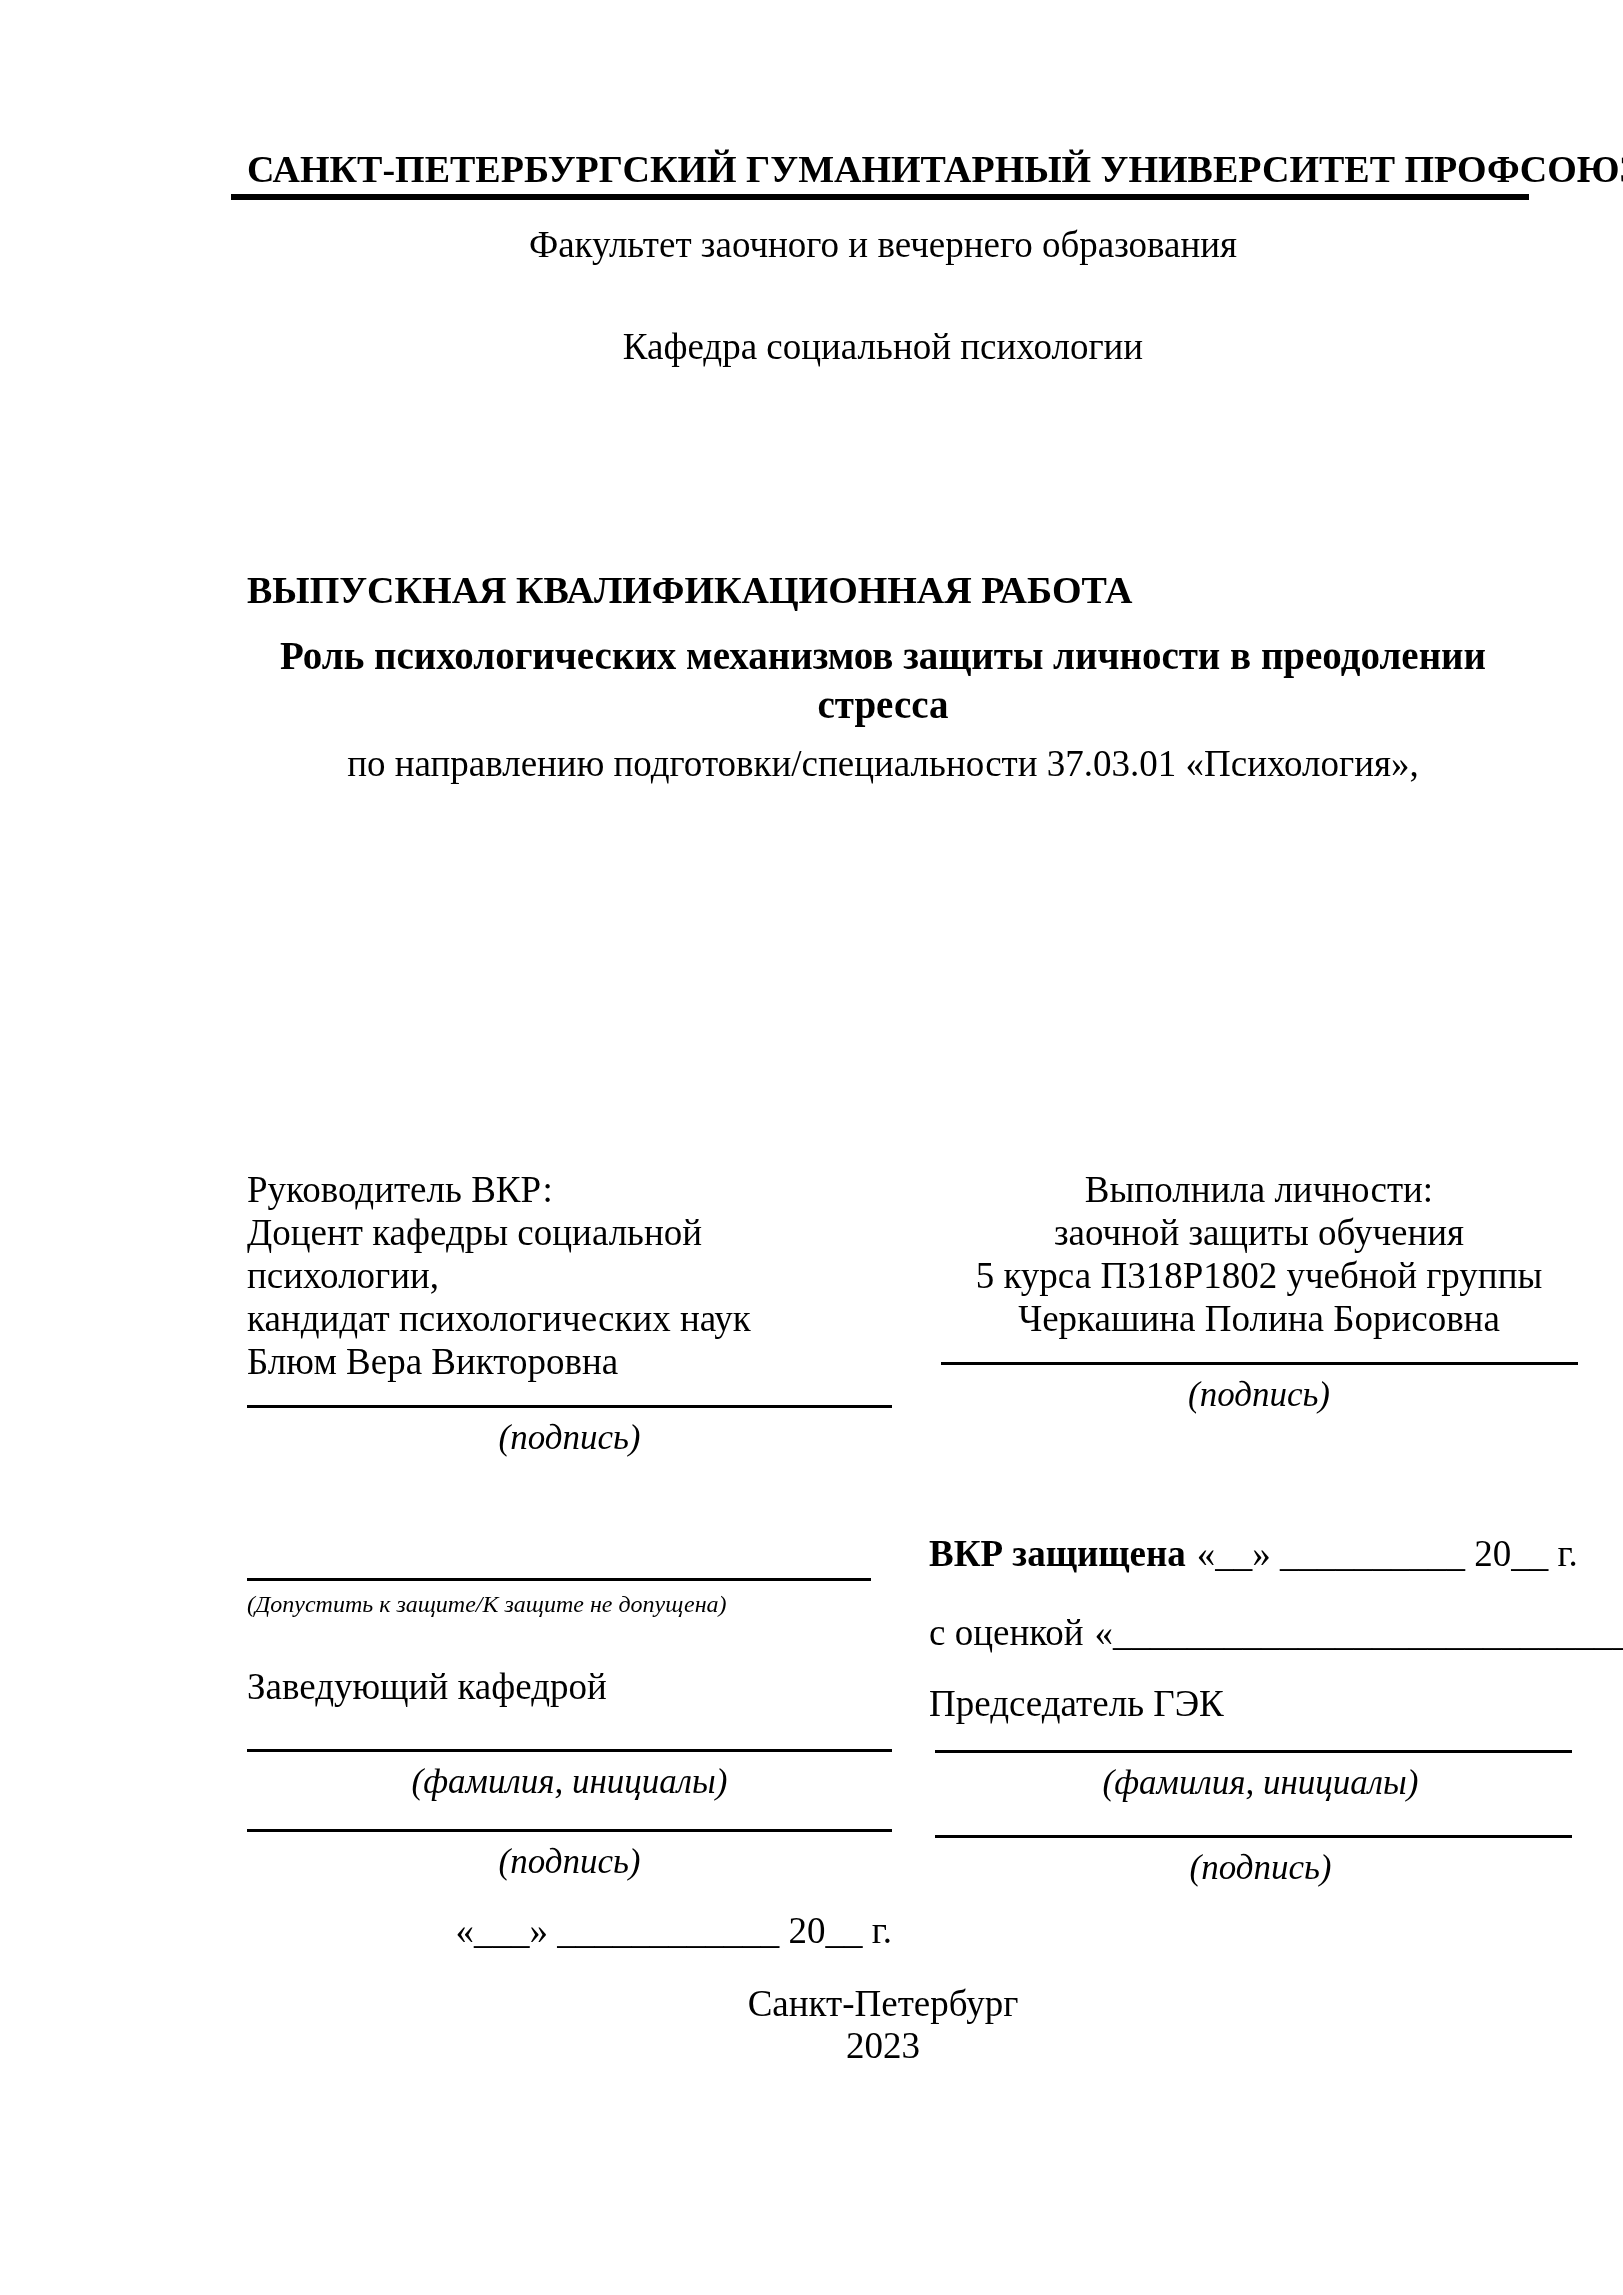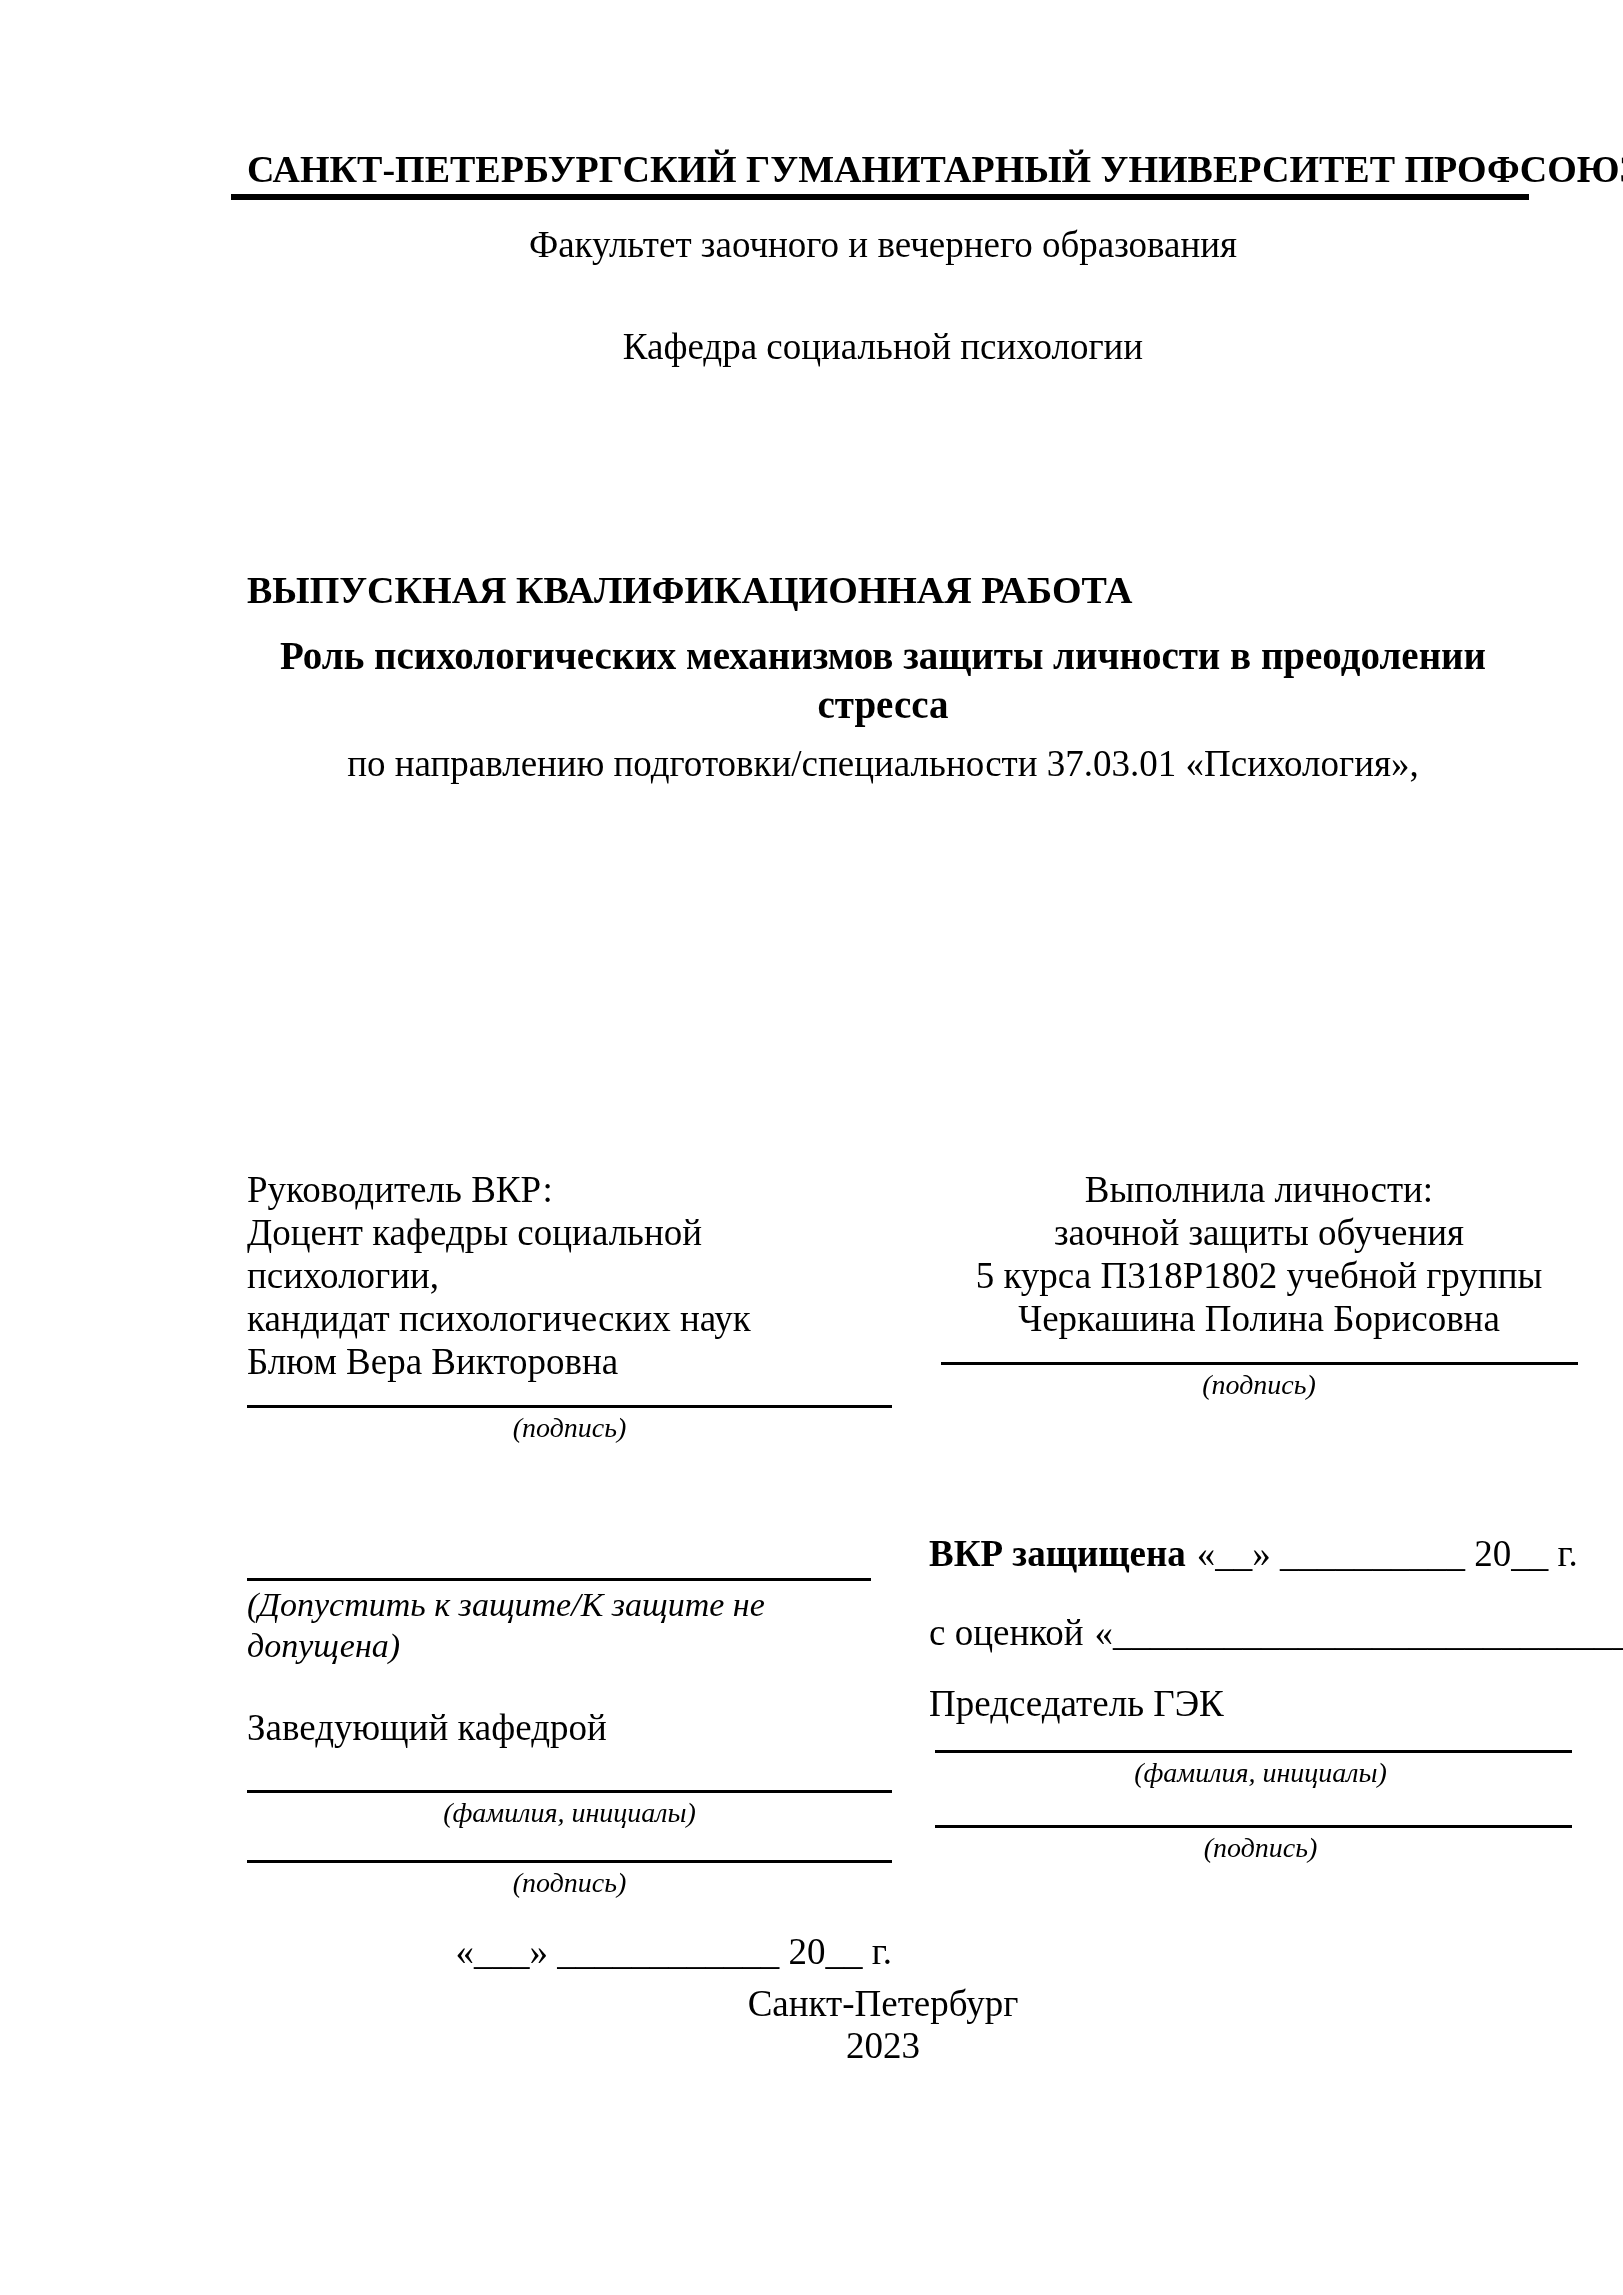--- a/index.html
+++ b/index.html
@@ -31,26 +31,26 @@
   .worktype{left:247px;top:568px;width:1272px;text-align:left;font-weight:bold;font-size:38px;line-height:44px;}
   .thesis{left:247px;top:631px;width:1272px;text-align:center;font-weight:bold;font-size:39px;line-height:49px;}
   .program{left:247px;top:743px;width:1272px;text-align:center;line-height:42px;}
 
   
   .sup{left:247px;top:1168px;width:645px;text-align:left;}
   .stud{left:934px;top:1168px;width:650px;text-align:center;}
   .rule{border-top:3.1px solid #000;height:0;}
   .sig-rule{margin-top:22px;width:100%;}
   .stud .sig-rule{width:637px;margin-left:auto;margin-right:auto;}
-  .cap{font-style:italic;font-size:28px;line-height:39px;text-align:center;margin-top:0;}
+  .cap{font-style:italic;font-size:35px;line-height:39px;text-align:center;margin-top:10px;}
 
   
   .adm{left:247px;top:1578px;width:645px;text-align:left;}
   .adm-rule0{width:624px;}
-  .cap-left{font-style:italic;font-size:34px;line-height:41px;text-align:left;margin-top:3.1px;}
+  .cap-left{font-style:italic;font-size:24px;line-height:41px;text-align:left;margin-top:3.1px;}
   .adm-head{margin-top:41px;line-height:41px;}
   .adm-rule1{margin-top:42px;width:645px;}
   .adm-rule2{margin-top:28px;width:645px;}
   .adm-date{margin-top:28px;line-height:43px;text-align:right;}
 
   
   .def{left:929px;top:1532px;width:663px;text-align:left;}
   .def-l1{line-height:44px;white-space:nowrap;}
   .blank-gap{padding-left:11px;}
   .def-grade{margin-top:35px;line-height:44px;white-space:nowrap;}

